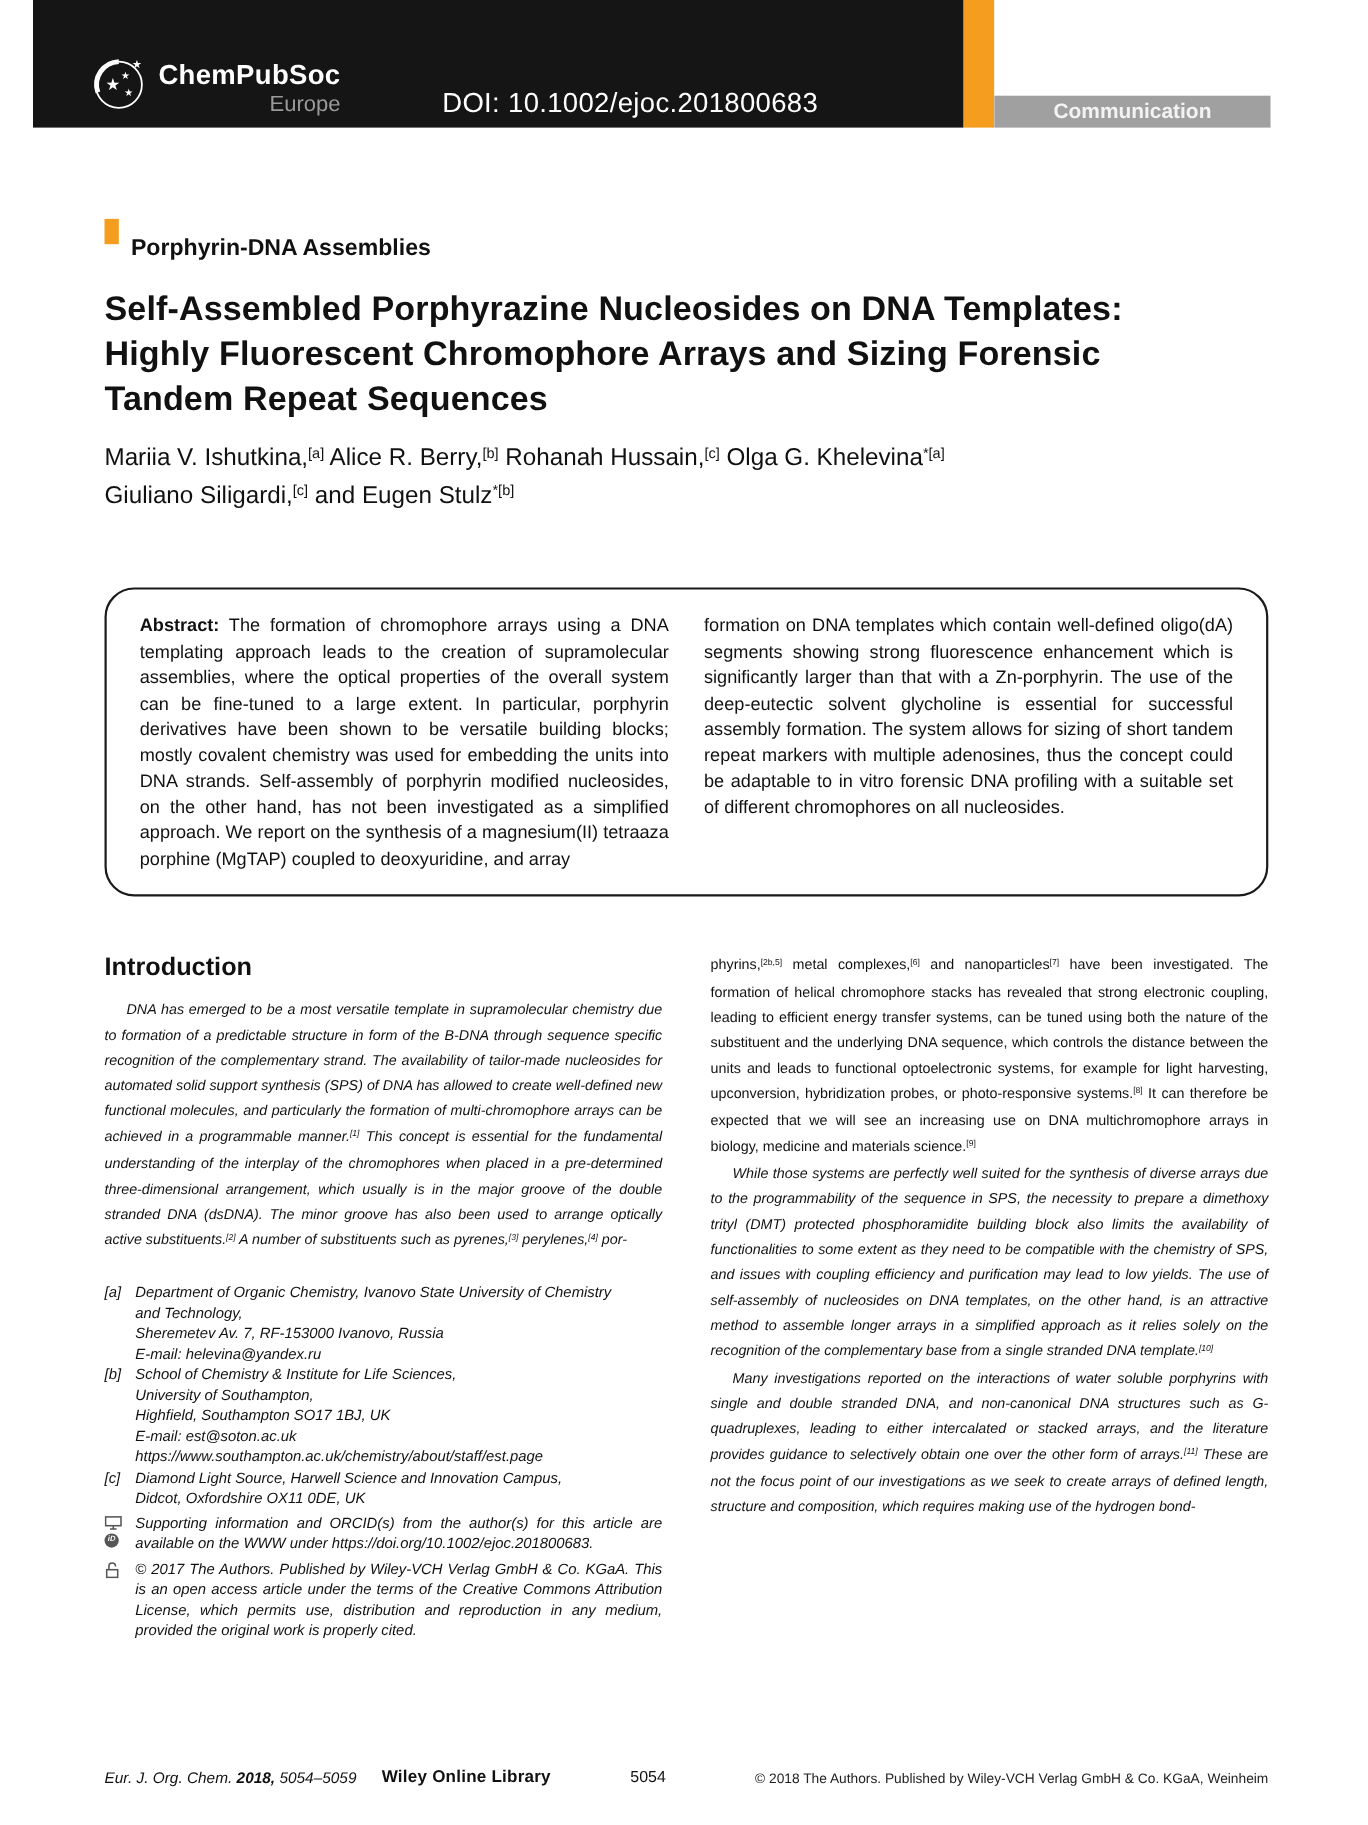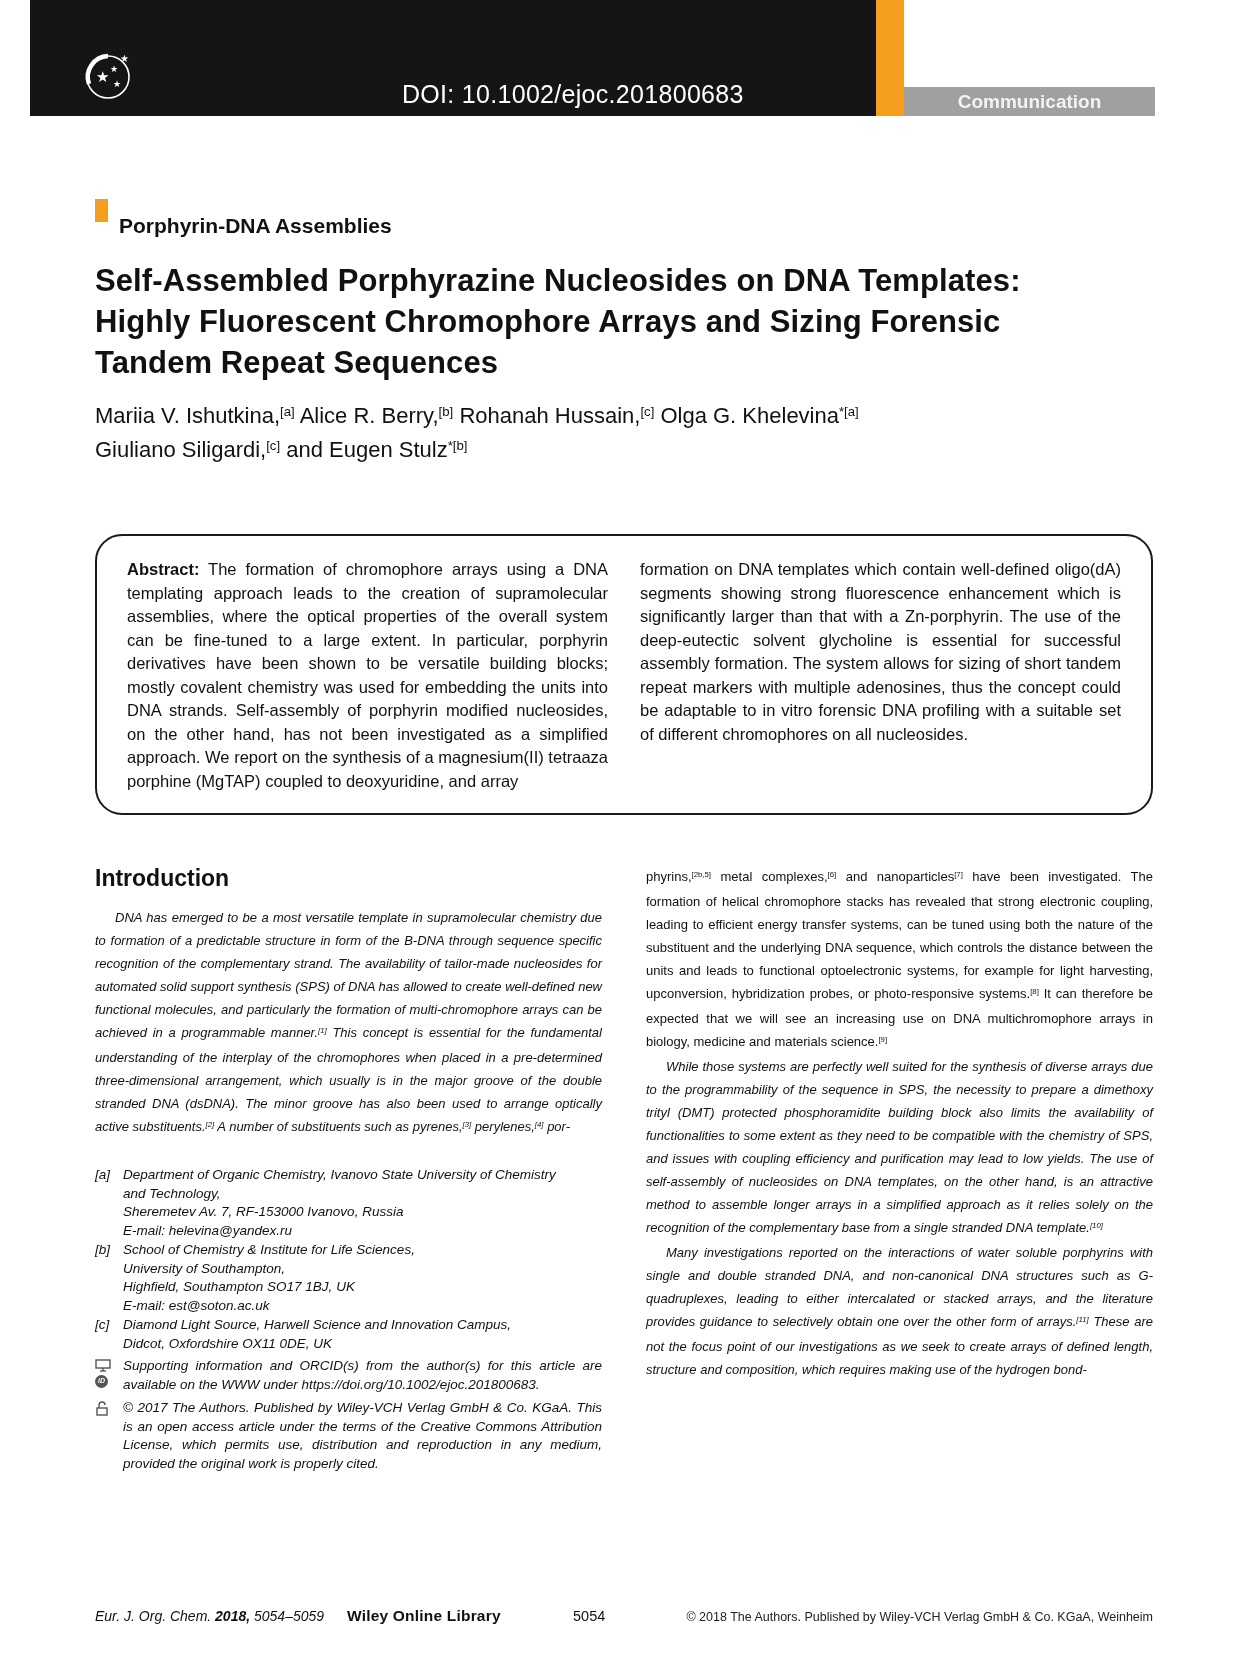--- a/index.html
+++ b/index.html
@@ -65,20 +65,24 @@
 <div class="bar-black">
   <div class="cps">
     <svg width="52" height="52" viewBox="0 0 52 52">
       <circle cx="26" cy="27" r="21" fill="none" stroke="#fff" stroke-width="1.6"></circle>
       <path d="M26 6 A21 21 0 0 0 7 34" fill="none" stroke="#fff" stroke-width="4.5"></path>
       <text x="14" y="32" font-size="15" fill="#fff">★</text>
       <text x="28" y="22" font-size="9" fill="#fff">★</text>
       <text x="31" y="37" font-size="9" fill="#fff">★</text>
       <text x="38" y="12" font-size="10" fill="#fff">★</text>
     </svg>
+    <div class="cps-text">
+      <div class="cps-name">ChemPubSoc</div>
+      <div class="cps-sub">Europe</div>
+    </div>
   </div>
   <div class="doi">DOI: 10.1002/ejoc.201800683</div>
 </div>
 <div class="orange-strip"></div>
 <div class="ej-area">
   
 </div>
 <div class="comm-box">Communication</div>
 
 <div class="content">
@@ -116,20 +120,21 @@
                 <div>E-mail: helevina@yandex.ru</div>
               </div>
             </div>
             <div class="fn-row">
               <div class="fn-label">[b]</div>
               <div class="fn-body">
                 <div>School of Chemistry &amp; Institute for Life Sciences,</div>
                 <div>University of Southampton,</div>
                 <div>Highfield, Southampton SO17 1BJ, UK</div>
                 <div>E-mail: est@soton.ac.uk</div>
+                <div>https://www.southampton.ac.uk/chemistry/about/staff/est.page</div>
               </div>
             </div>
             <div class="fn-row">
               <div class="fn-label">[c]</div>
               <div class="fn-body">
                 <div>Diamond Light Source, Harwell Science and Innovation Campus,</div>
                 <div>Didcot, Oxfordshire OX11 0DE, UK</div>
               </div>
             </div>
           </div>

